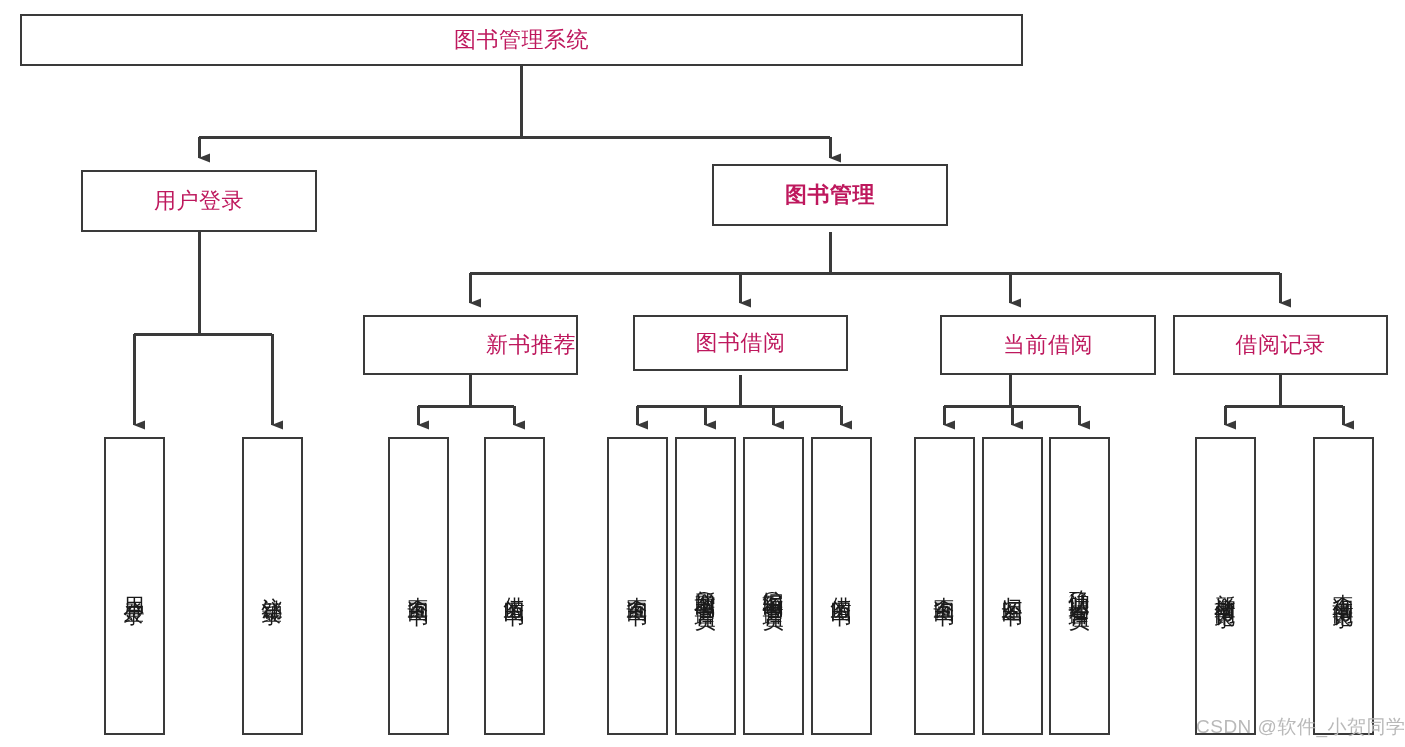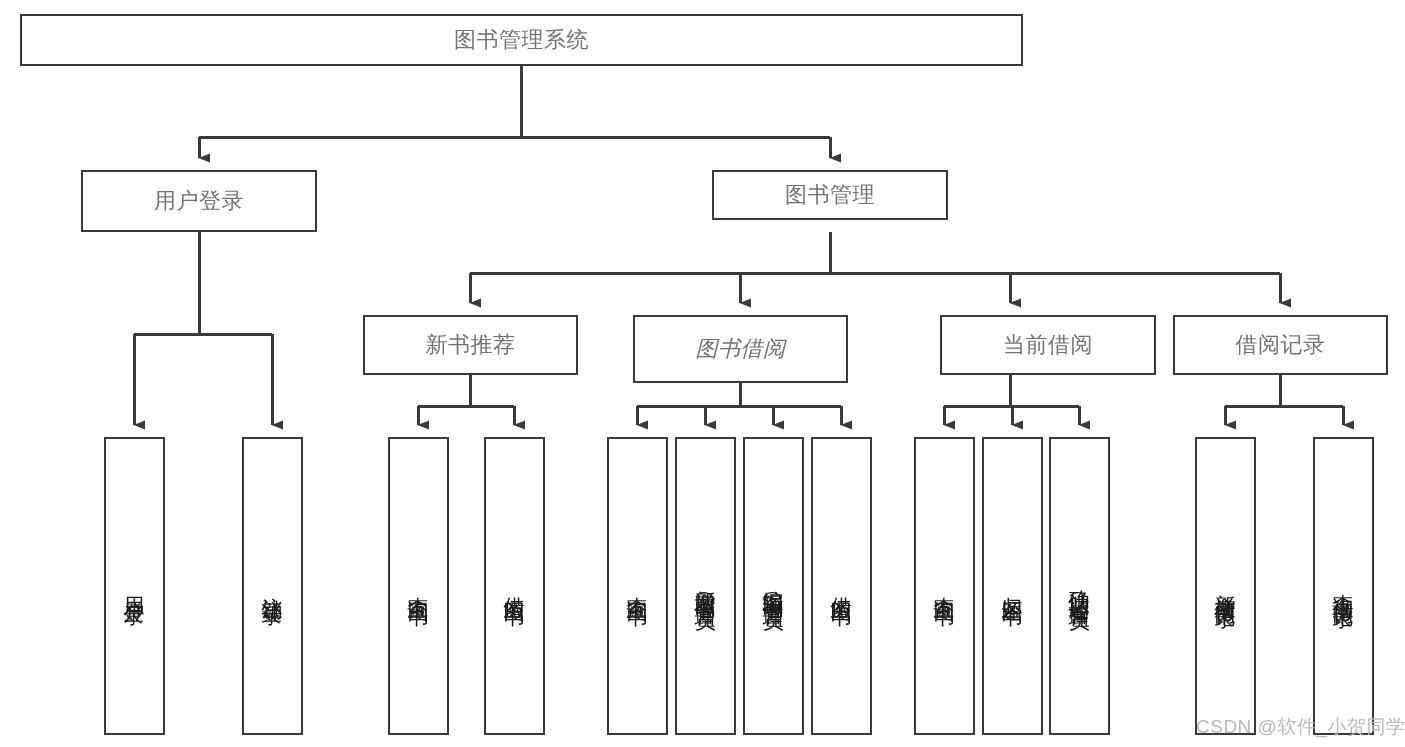--- a/index.html
+++ b/index.html
@@ -29,21 +29,21 @@
     box-sizing: border-box;
     background: #ffffff;
     border: 2px solid #3a3a3a;
     display: flex;
     align-items: center;
     justify-content: center;
     overflow: hidden;
   }
   .node-label-h {
     font-size: 22px;
-    color: #737373;
+    color: #be185d;
     line-height: 1.15;
     white-space: nowrap;
     letter-spacing: 0.5px;
   }
   .node-label-v {
     font-size: 21px;
     color: #1a1a1a;
     writing-mode: vertical-rl;
     text-orientation: upright;
     letter-spacing: 3px;
@@ -107,27 +107,27 @@
       </g>
   </svg>
 
   <div id="nodes">
       <div class="node-box" style="left: 20px; top: 14px; width: 1003px; height: 52px;">
         <span class="node-label-h">图书管理系统</span>
       </div>
       <div class="node-box" style="left: 81px; top: 170px; width: 236px; height: 62px;">
         <span class="node-label-h">用户登录</span>
       </div>
-      <div class="node-box" style="left: 712px; top: 170px; width: 236px; height: 50px;">
+      <div class="node-box" style="left: 712px; top: 164px; width: 236px; height: 62px; font-weight: bold;">
         <span class="node-label-h">图书管理</span>
       </div>
-      <div class="node-box" style="left: 363px; top: 315px; width: 215px; height: 60px;">
+      <div class="node-box" style="left: 363px; top: 315px; width: 215px; height: 60px; justify-content: flex-end;">
         <span class="node-label-h">新书推荐</span>
       </div>
-      <div class="node-box" style="left: 633px; top: 315px; width: 215px; height: 68px; font-style: italic;">
+      <div class="node-box" style="left: 633px; top: 315px; width: 215px; height: 56px;">
         <span class="node-label-h">图书借阅</span>
       </div>
       <div class="node-box" style="left: 940px; top: 315px; width: 216px; height: 60px;">
         <span class="node-label-h">当前借阅</span>
       </div>
       <div class="node-box" style="left: 1173px; top: 315px; width: 215px; height: 60px; align-items: center;">
         <span class="node-label-h">借阅记录</span>
       </div>
       <div class="node-box" style="left: 104px; top: 437px; width: 61px; height: 298px;">
         <span class="node-label-v">用户登录</span>

